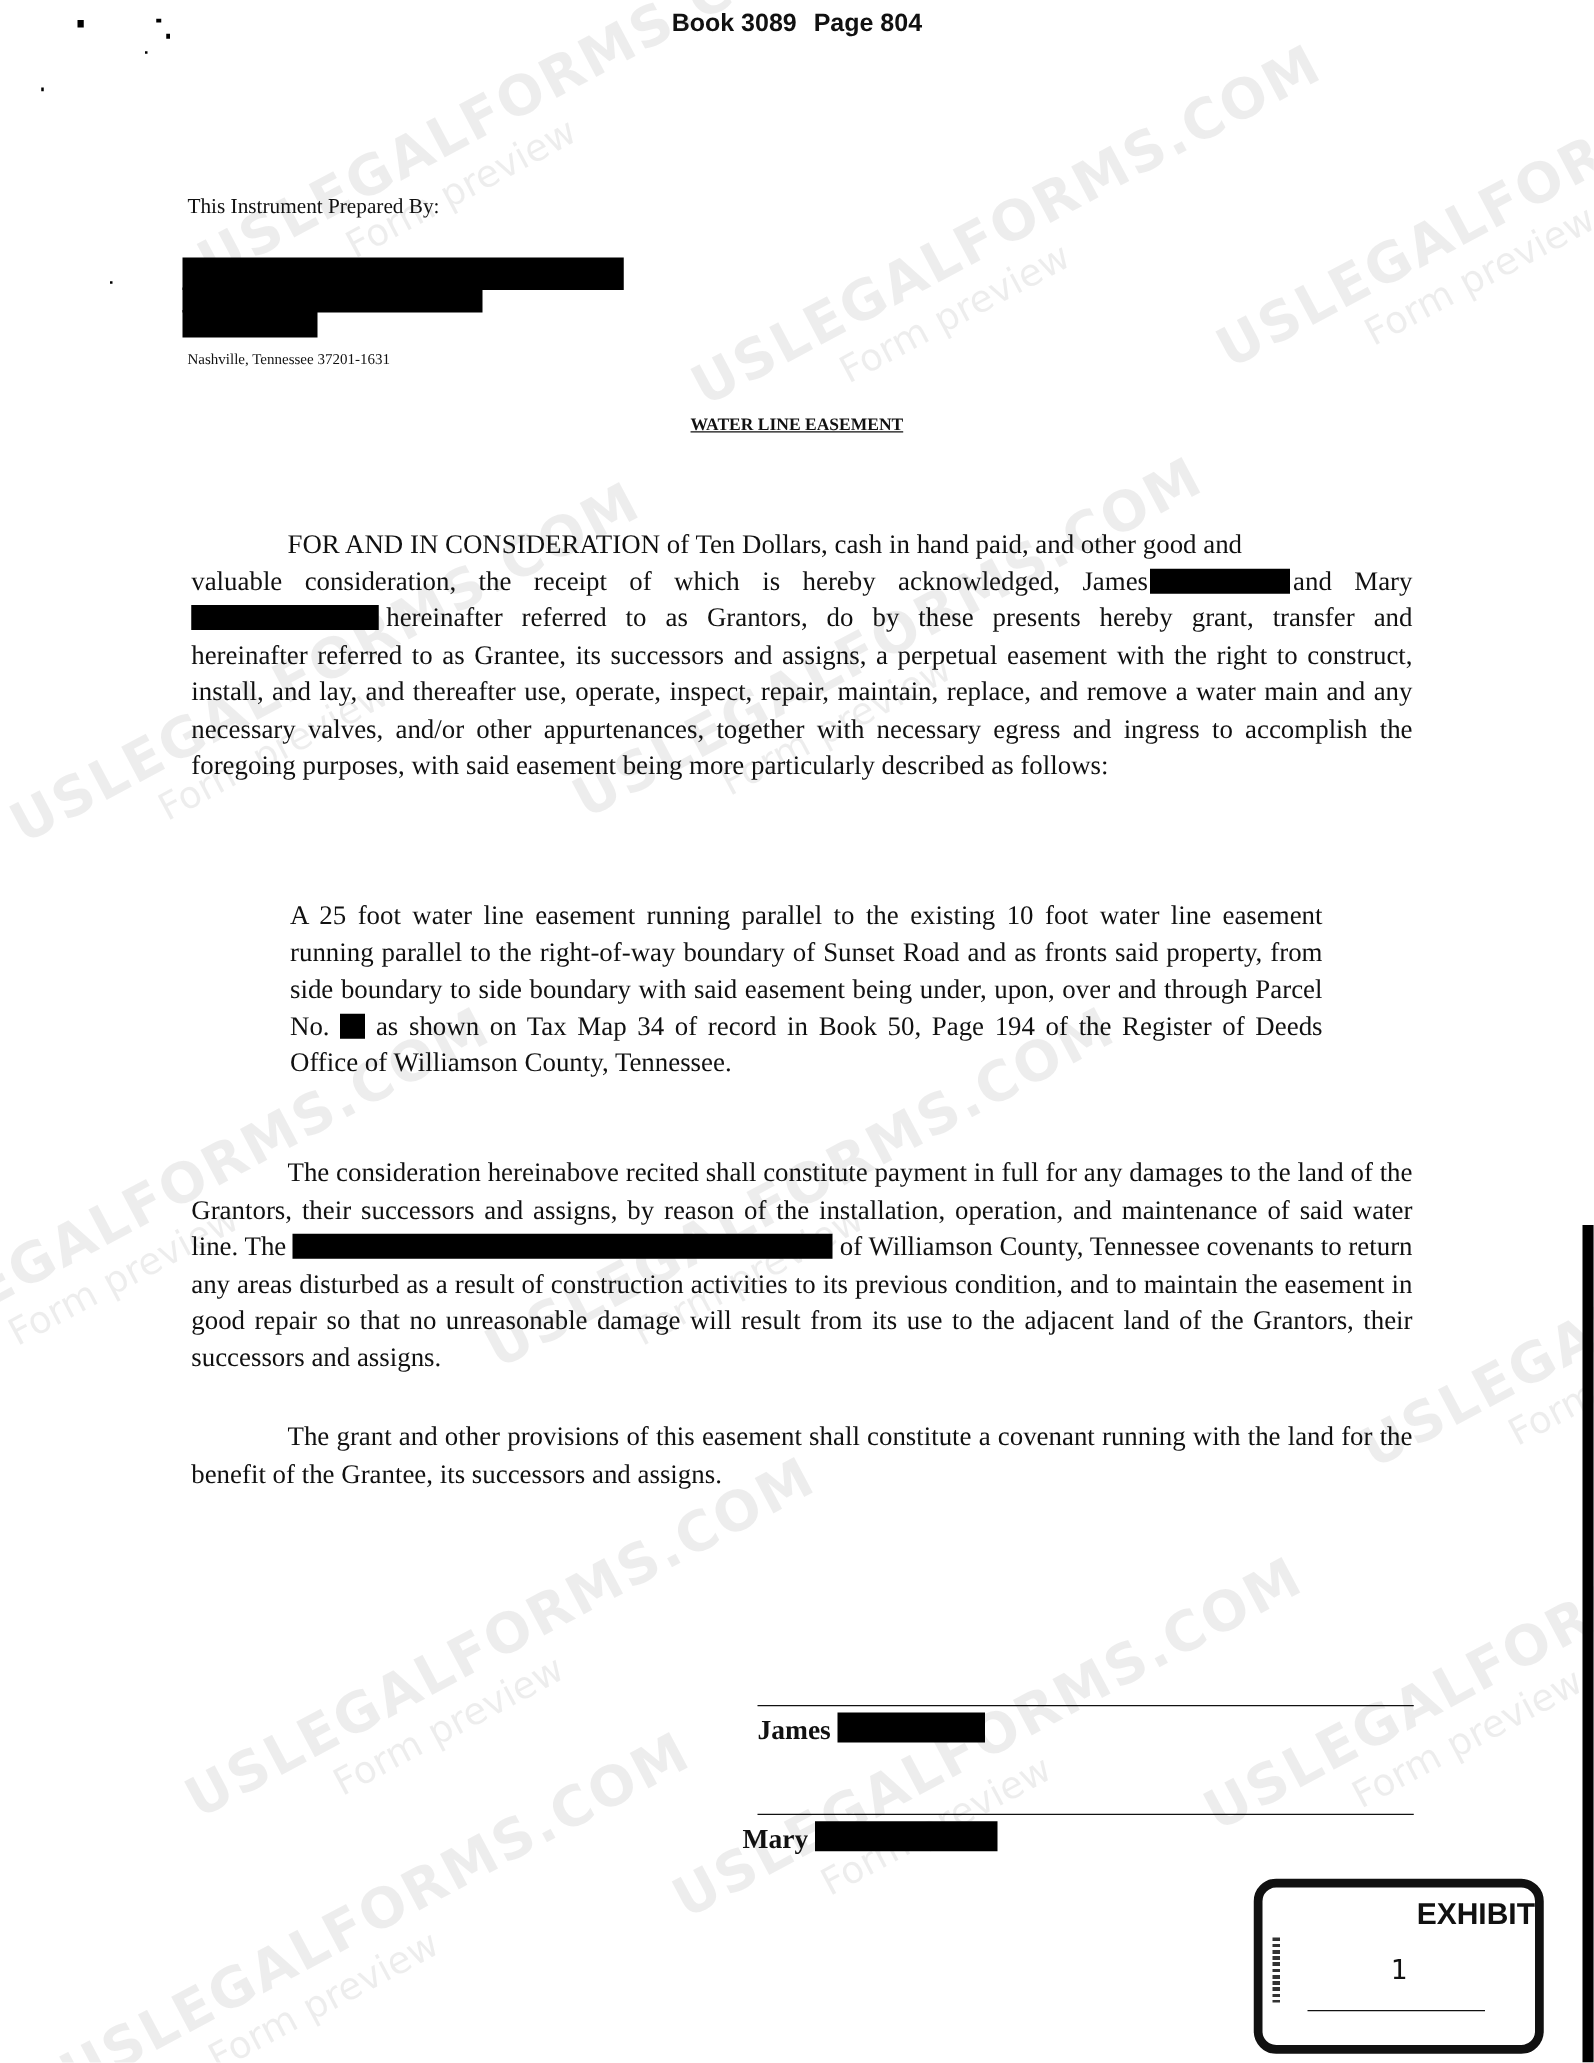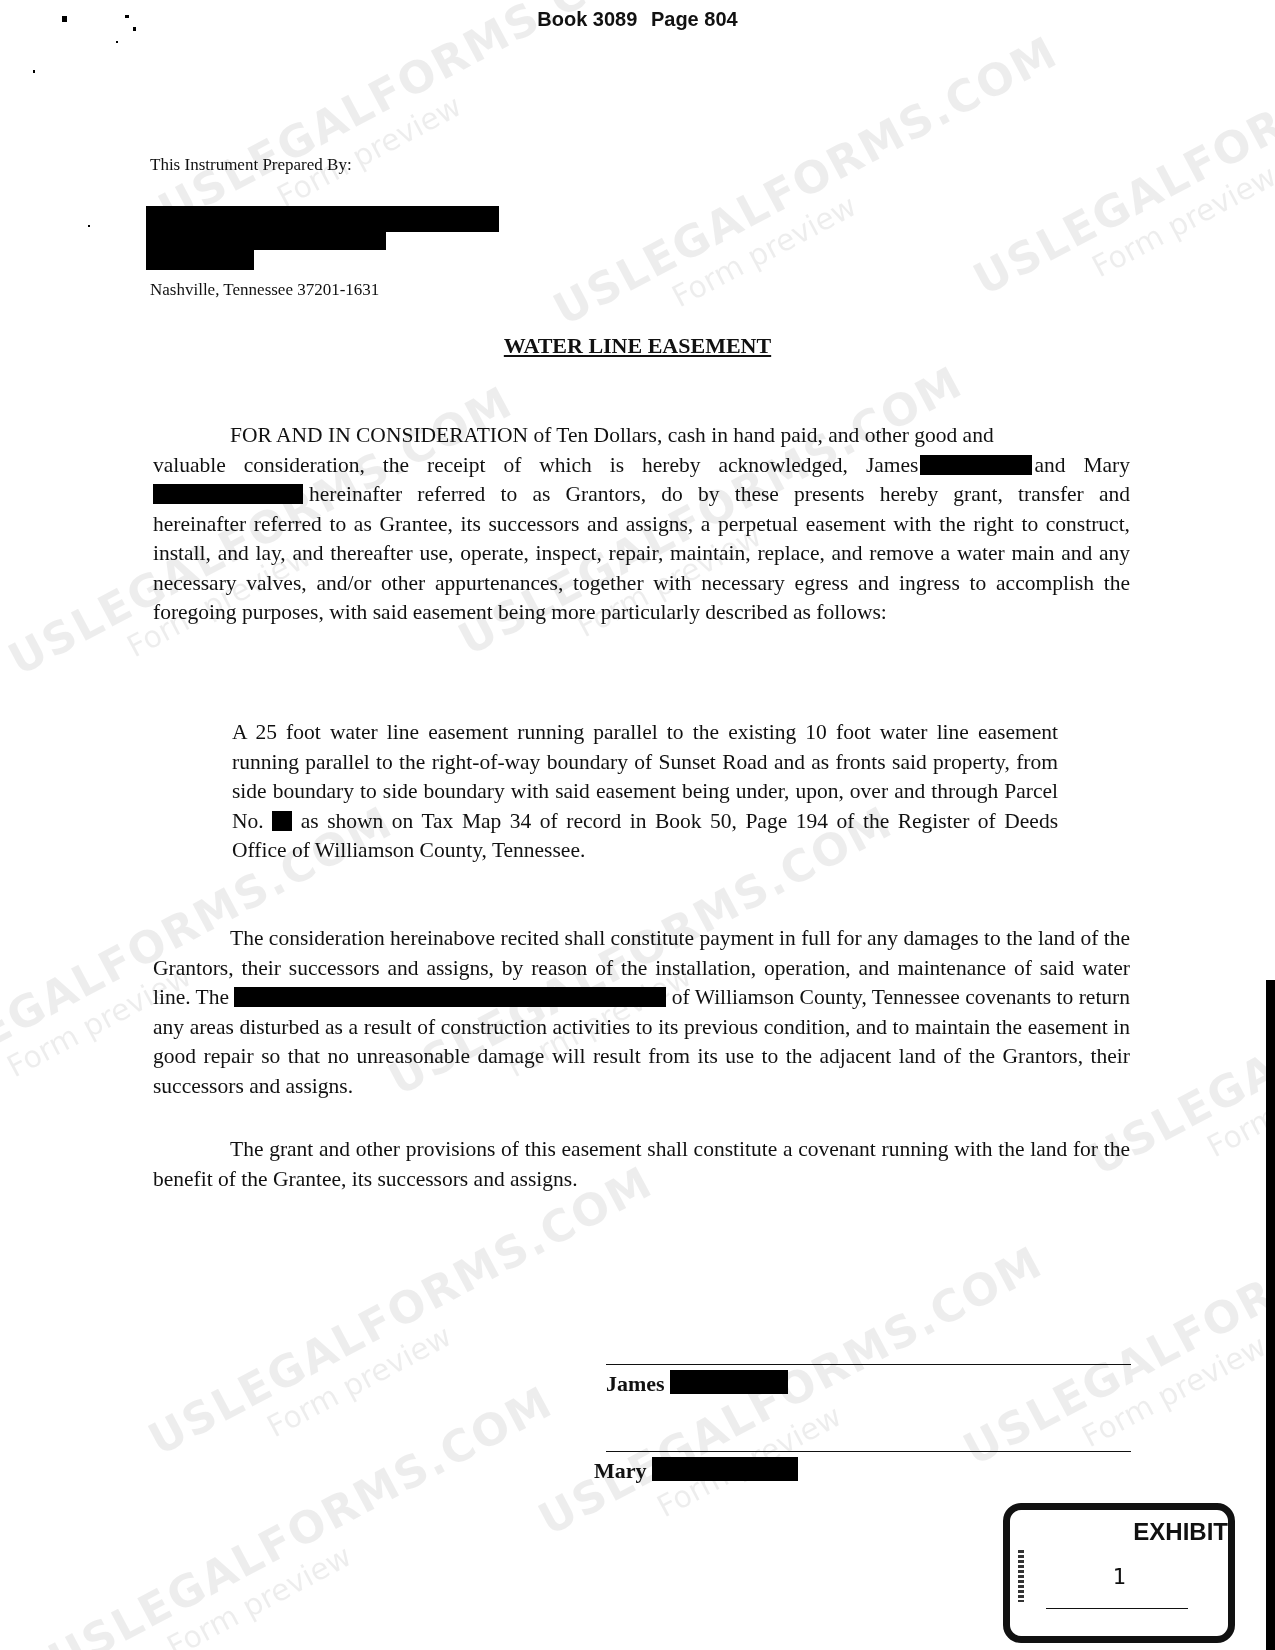--- a/index.html
+++ b/index.html
@@ -10,22 +10,22 @@
                font-weight: bold; transform: rotate(-28deg); transform-origin: left top; white-space: nowrap;
                pointer-events: none; }
   .watermark .wm-main { font-size: 44px; letter-spacing: 2px; display: block; }
   .watermark .wm-sub { font-size: 30px; font-weight: normal; display: block; margin-left: 110px; }
   .header-ref { left: 0; width: 1275px; top: 8px; text-align: center; font-family: "Liberation Sans", sans-serif;
                 font-weight: bold; font-size: 20px; }
   .header-ref span { margin: 0 4px; }
   .prepared { left: 150px; top: 155px; font-size: 17px; font-style: normal; }
   .redact { position: absolute; background: #000; }
   .inline-redact { display: inline-block; background: #000; vertical-align: -3px; height: 20px; }
-  .city { left: 150px; top: 280px; font-size: 17px; text-align: right; }
-  .title { left: 0; width: 1275px; top: 333px; text-align: center; font-weight: bold; font-size: 22px;
+  .city { left: 150px; top: 280px; font-size: 12px; text-align: right; }
+  .title { left: 0; width: 1275px; top: 333px; text-align: center; font-weight: bold; font-size: 14px;
            text-decoration: underline; }
   .para { position: absolute; left: 153px; width: 977px; font-size: 21.5px; line-height: 29.5px;
           text-align: justify; }
   .para p { margin: 0; }
   .indent { text-indent: 77px; }
   .block { left: 232px; width: 826px; }
   .sig-line { position: absolute; border-top: 1.5px solid #111; }
   .sig-name { position: absolute; font-weight: bold; font-size: 22px; }
   .exhibit { position: absolute; left: 1003px; top: 1503px; width: 232px; height: 140px;
              border: 7px solid #111; border-radius: 18px; box-sizing: border-box; }

